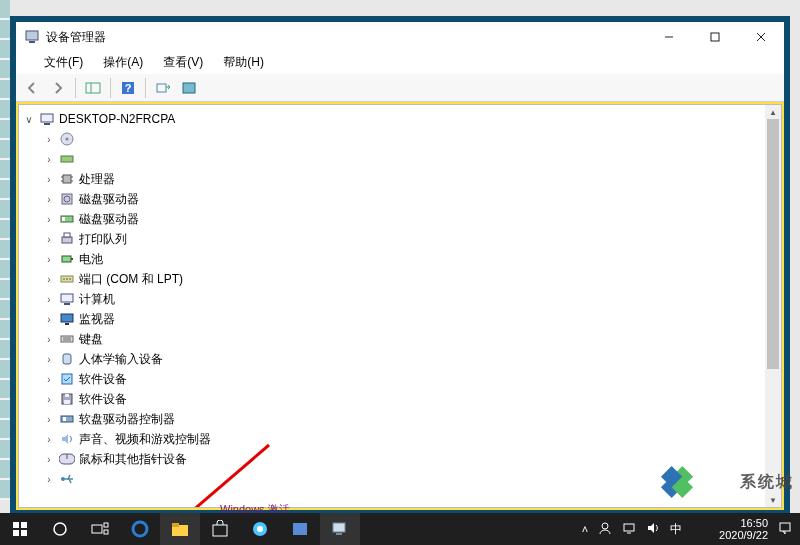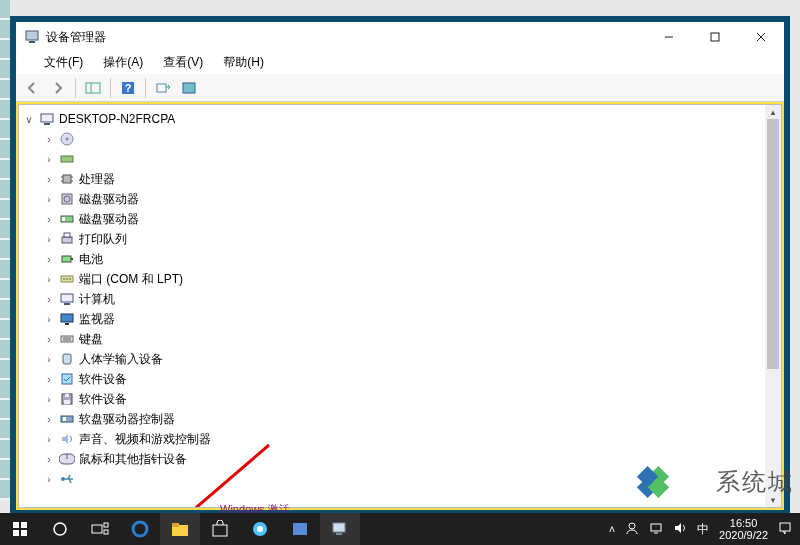--- a/index.html
+++ b/index.html
@@ -109,21 +109,21 @@
     left: 150px; top: 335px;
     pointer-events: none;
   }
   
   .watermark {
     position: absolute;
     right: 6px; bottom: 44px;
     display:flex;align-items:center;gap:4px;
     opacity: 0.85;
   }
-  .wm-text { color:#444; font-size:24px; font-weight:400; letter-spacing:2px;margin-left:40px; }
+  .wm-text { color:#444; font-size:16px; font-weight:700; letter-spacing:2px;margin-left:40px; }
   
   .activation {
     position: absolute;
     left: 220px; top: 502px;
     color: #701a75; font-size: 11px;
   }
   
   .taskbar {
     position: absolute;
     left: 0; right: 0; bottom: 0; height: 32px;
@@ -135,21 +135,21 @@
   .taskbar .tb-item {
     width: 40px; height: 32px;
     display:flex;align-items:center;justify-content:center;
   }
   .taskbar .tb-item.active { background: #333; }
   .taskbar .tb-spacer { flex:1; }
   .tray {
     display:flex; align-items:center; gap:10px; padding: 0 8px;
     color:#fff; font-size:11px;
   }
-  .clock { text-align:center; line-height:1.1; font-size:11px; }
+  .clock { text-align:right; line-height:1.1; font-size:11px;margin-left:27px; }
   
   .leftstrip {
     position:absolute; left:0; top:0; width:10px; height:500px;
     background: repeating-linear-gradient(180deg,#5aa 0 18px,#fff 18px 20px);
     opacity:0.4;
   }
 </style>
 </head>
 <body>
 

